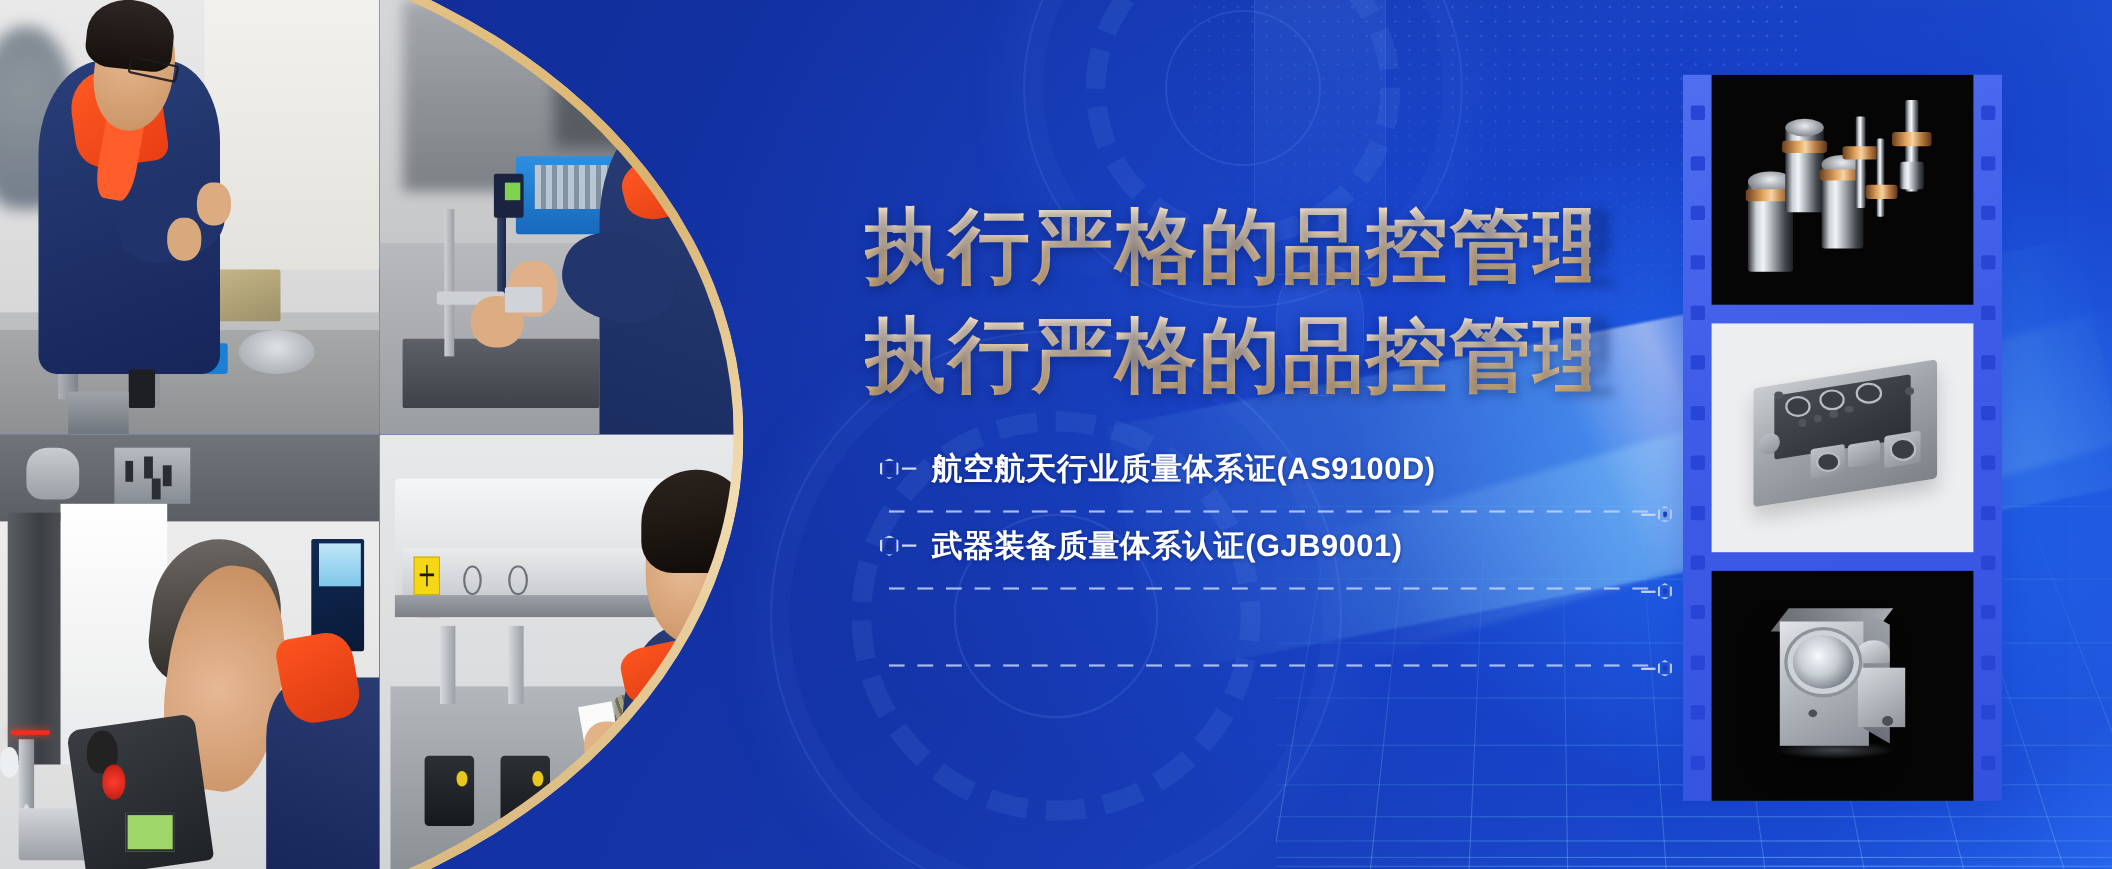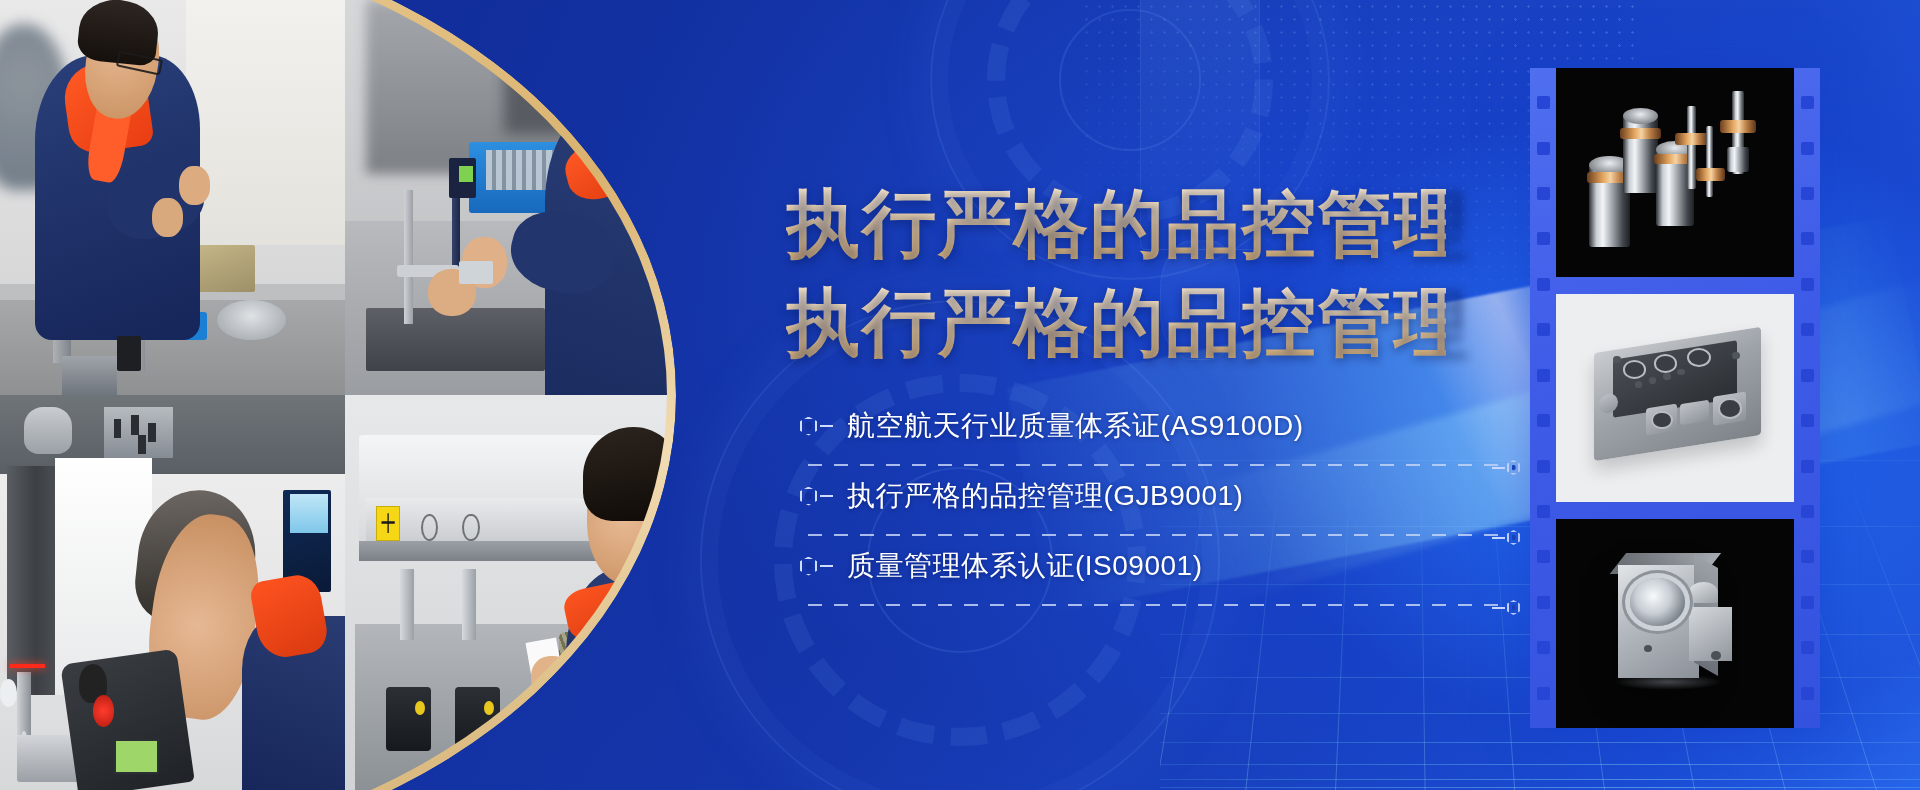--- a/index.html
+++ b/index.html
@@ -223,21 +223,21 @@
     position:relative;
   }
   .hex::after{
     content:""; position:absolute; inset:3px;
     background:#13309c;
     clip-path:polygon(50% 0,100% 25%,100% 75%,50% 100%,0 75%,0 25%);
   }
   .hex-dash{ width:13px; height:2px; background:#cfdcff; margin-right:14px; }
 
   .cert-text{
-    font-size:28px; color:#ffffff; font-weight:400; white-space:nowrap;
+    font-size:28px; color:#ffffff; font-weight:700; white-space:nowrap;
     letter-spacing:.5px; text-shadow:0 1px 4px rgba(0,15,70,.5);
   }
   .cert-dash{
     position:absolute; left:8px; right:-48px; bottom:4px; height:2px;
     background-image:linear-gradient(90deg,#c3d3f7 0 14px, transparent 14px 26px);
     background-size:26px 2px; opacity:.85;
   }
   .hex-end{
     position:absolute; right:-60px; bottom:-5px;
     display:flex; align-items:center;
@@ -481,35 +481,30 @@
       <div class="hex-end">
         <span class="hex-dash"></span>
           <span class="hex-sm"></span>
       </div>
     </div>
 
     <div class="cert-row">
       <div class="cert-line">
         <span class="hex"></span>
         <span class="hex-dash"></span>
-        <span class="cert-text">执行严格的品控管理(GJB9001)</span>
+        <span class="cert-text">武器装备质量体系认证(GJB9001)</span>
       </div>
       <div class="cert-dash"></div>
       <div class="hex-end">
         <span class="hex-dash"></span>
           <span class="hex-sm"></span>
       </div>
     </div>
 
     <div class="cert-row">
-      <div class="cert-line">
-        <span class="hex"></span>
-        <span class="hex-dash"></span>
-        <span class="cert-text">质量管理体系认证(IS09001)</span>
-      </div>
       <div class="cert-dash"></div>
       <div class="hex-end">
         <span class="hex-dash"></span>
           <span class="hex-sm"></span>
       </div>
     </div>
 
   </div>
 
   <div class="filmstrip">

